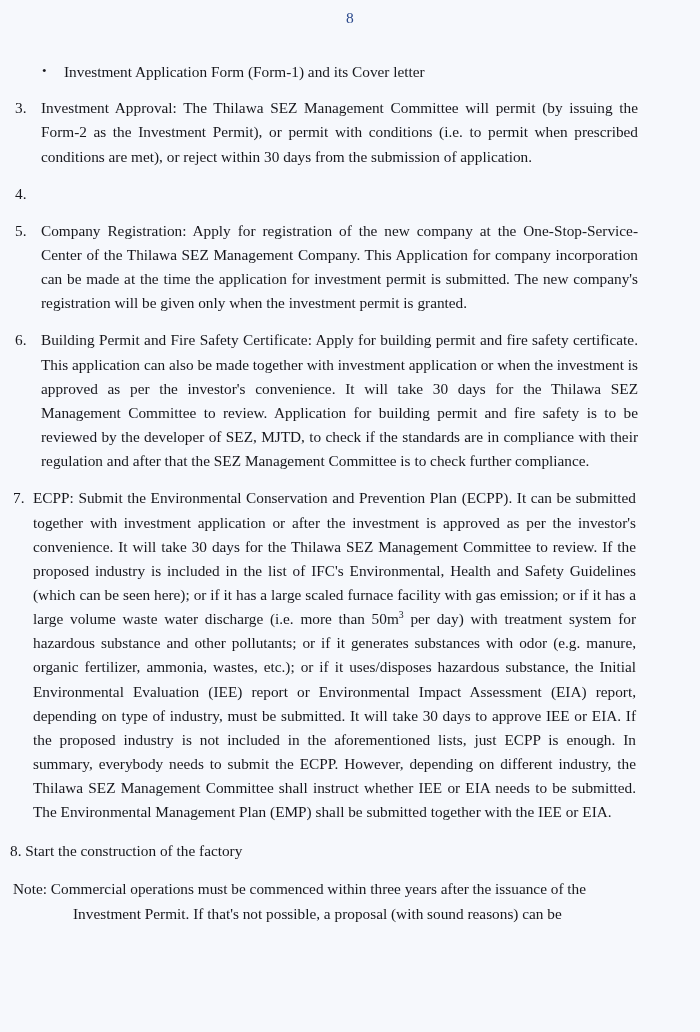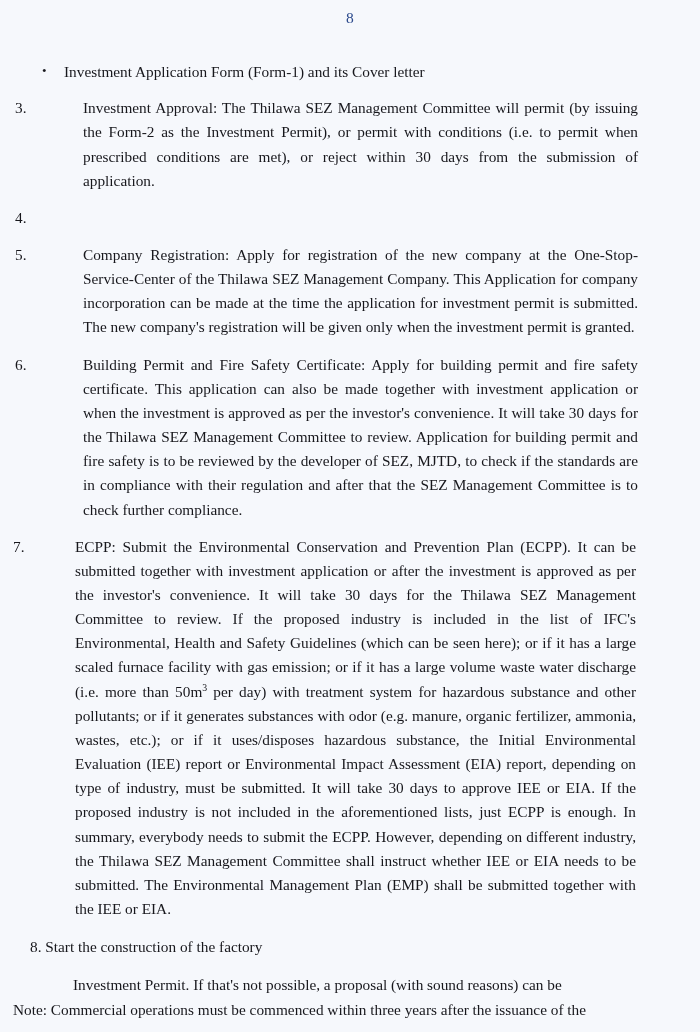--- a/index.html
+++ b/index.html
@@ -63,37 +63,36 @@
   }
   .num-item .marker {
     flex: 0 0 26px;
     width: 26px;
     text-align: left;
   }
   .num-item .body {
     flex: 1 1 auto;
     text-align: justify;
     text-justify: inter-word;
-    margin-left: 42px;
   }
 
   
   .num-item.tight {
     padding-left: 13px;
     padding-right: 32px;
   }
   .num-item.tight .marker {
     flex: 0 0 20px;
     width: 20px;
   }
 
   
   .plain-item {
     margin-top: 14px;
-    padding-left: 30px;
+    padding-left: 10px;
     padding-right: 30px;
     font-size: 15.3px;
     line-height: 1.58;
   }
 
   
   .note-block {
     margin-top: 14px;
     padding-left: 13px;
     padding-right: 30px;
@@ -148,18 +147,18 @@
     </div>
 
     <div class="num-item tight">
       <span class="marker">7.</span>
       <span class="body"><span>ECPP: Submit the Environmental Conservation and Prevention Plan (ECPP). It can be submitted together with investment application or after the investment is approved as per the investor's convenience. It will take 30 days for the Thilawa SEZ Management Committee to review. If the proposed industry is included in the list of IFC's Environmental, Health and Safety Guidelines (which can be seen here); or if it has a large scaled furnace facility with gas emission; or if it has a large volume waste water discharge (i.e. more than 50m</span><sup>3</sup><span> per day) with treatment system for hazardous substance and other pollutants; or if it generates substances with odor (e.g. manure, organic fertilizer, ammonia, wastes, etc.); or if it uses/disposes hazardous substance, the Initial Environmental Evaluation (IEE) report or Environmental Impact Assessment (EIA) report, depending on type of industry, must be submitted. It will take 30 days to approve IEE or EIA. If the proposed industry is not included in the aforementioned lists, just ECPP is enough. In summary, everybody needs to submit the ECPP. However, depending on different industry, the Thilawa SEZ Management Committee shall instruct whether IEE or EIA needs to be submitted. The Environmental Management Plan (EMP) shall be submitted together with the IEE or EIA.</span></span>
     </div>
 
     <div class="plain-item">8. Start the construction of the factory</div>
 
     <div class="note-block">
+      <span class="note-line">Note: Commercial operations must be commenced within three years after the issuance of the</span>
       <span class="note-line indent">Investment Permit. If that's not possible, a proposal (with sound reasons) can be</span>
-      <span class="note-line">Note: Commercial operations must be commenced within three years after the issuance of the</span>
     </div>
 
   </div>
 </div>
 
 </body></html>

